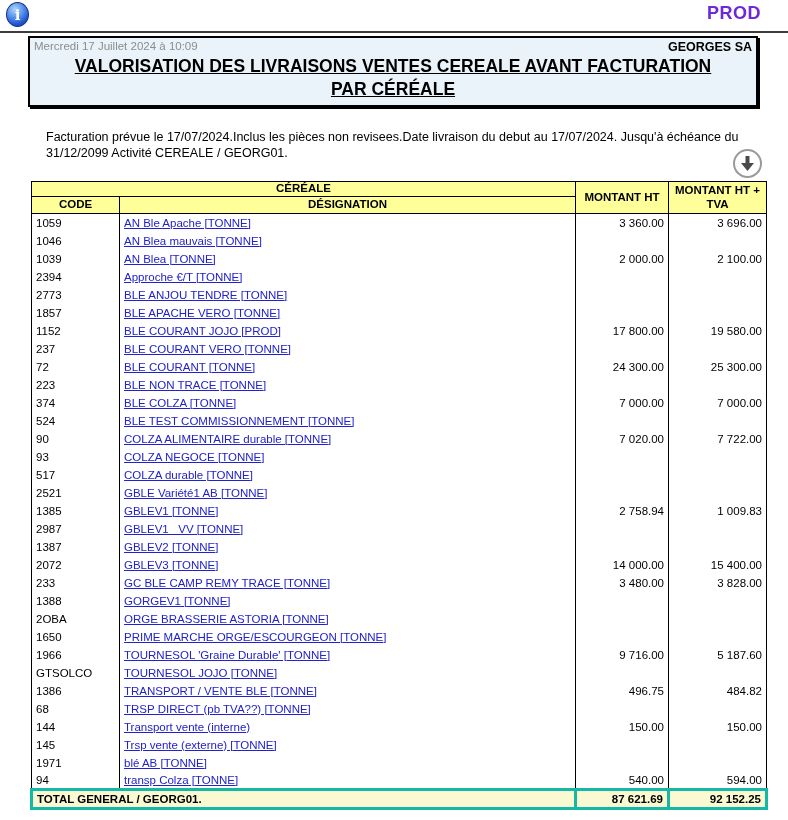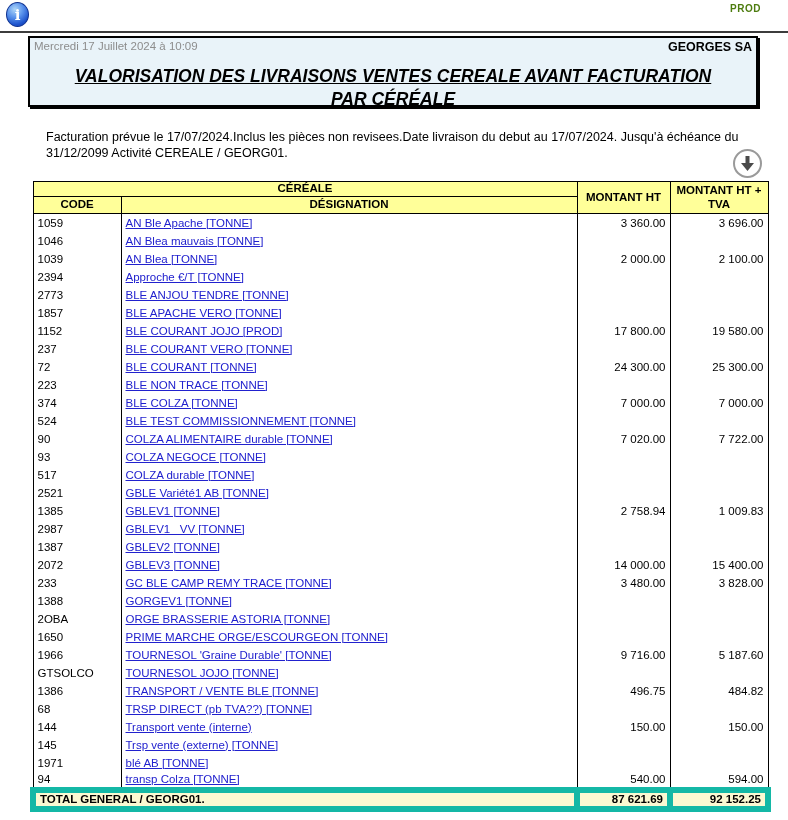--- a/index.html
+++ b/index.html
@@ -14,42 +14,41 @@
     position:absolute; left:6px; top:2px; width:23px; height:25px;
     border-radius:50%;
     background: radial-gradient(circle at 38% 28%, #aed6f8 0%, #5a93ec 38%, #1d53cc 72%, #102f96 100%);
     border:1px solid #0c2f8e;
     display:flex; align-items:center; justify-content:center;
     color:#fff; font-family:"DejaVu Serif", serif; font-weight:bold; font-size:15px;
     cursor:pointer;
   }
   .prod-badge {
     position:absolute; right:27px; top:3px;
-    color:#4d7c0f; font-weight:bold; font-size:10px; letter-spacing:.5px;
+    color:#6d28d9; font-weight:bold; font-size:18px; letter-spacing:.5px;
   }
   .top-rule {
     position:absolute; left:0; top:31px; width:788px; height:0;
     border-top:2px solid #3c3c3c;
   }
 
   
   .header-box {
     position:absolute; left:28px; top:36px; width:730px; height:71px;
     background:#e9f3f9; border:2px solid #000; box-shadow:2px 2px 0 #000;
   }
   .header-meta {
     display:flex; justify-content:space-between; align-items:flex-start;
     padding:2px 4px 0 4px;
   }
   .report-datetime { color:#8d8d8d; font-weight:normal; font-size:11.5px; }
   .company-name { color:#000; font-weight:bold; font-size:12.5px;text-align:center; }
   .report-title {
     text-align:center; font-weight:bold; font-size:17.5px; line-height:1.3;
-    margin-top:11px;
-    font-style:italic;
+    margin-top:1px;
   }
   .report-title .tline { text-decoration:underline; }
 
   
   .intro {
     position:absolute; left:30px; top:114px; width:733px; margin:16px;
     font-size:12.5px; line-height:1.25;
   }
 
   
@@ -72,21 +71,21 @@
   tr.h1 th { height:15px; }
   tr.h2 th { height:17px; }
   table.report tbody td {
     border-left:1px solid #000; border-right:1px solid #000;
     height:18px; padding:0 4px; vertical-align:middle; overflow:hidden; white-space:nowrap;
   }
   td.code { padding-left:6px; }
   td.des a { color:#2121ce; text-decoration:underline; cursor:pointer; }
   td.num { text-align:right; padding-right:5px; }
   table.report tfoot td {
-    background:#fbf9d2; border:6px solid #14b8a6; font-weight:bold;
+    background:#fbf9d2; border:3px solid #14b8a6; font-weight:bold;
     height:19px; padding:0 4px; vertical-align:middle;
   }
   tfoot td.total-label { padding-left:4px; }
   tfoot td.num { text-align:right; padding-right:5px; }
 </style>
 </head>
 <body>
 
 <div class="info-icon">
   <span>i</span>

